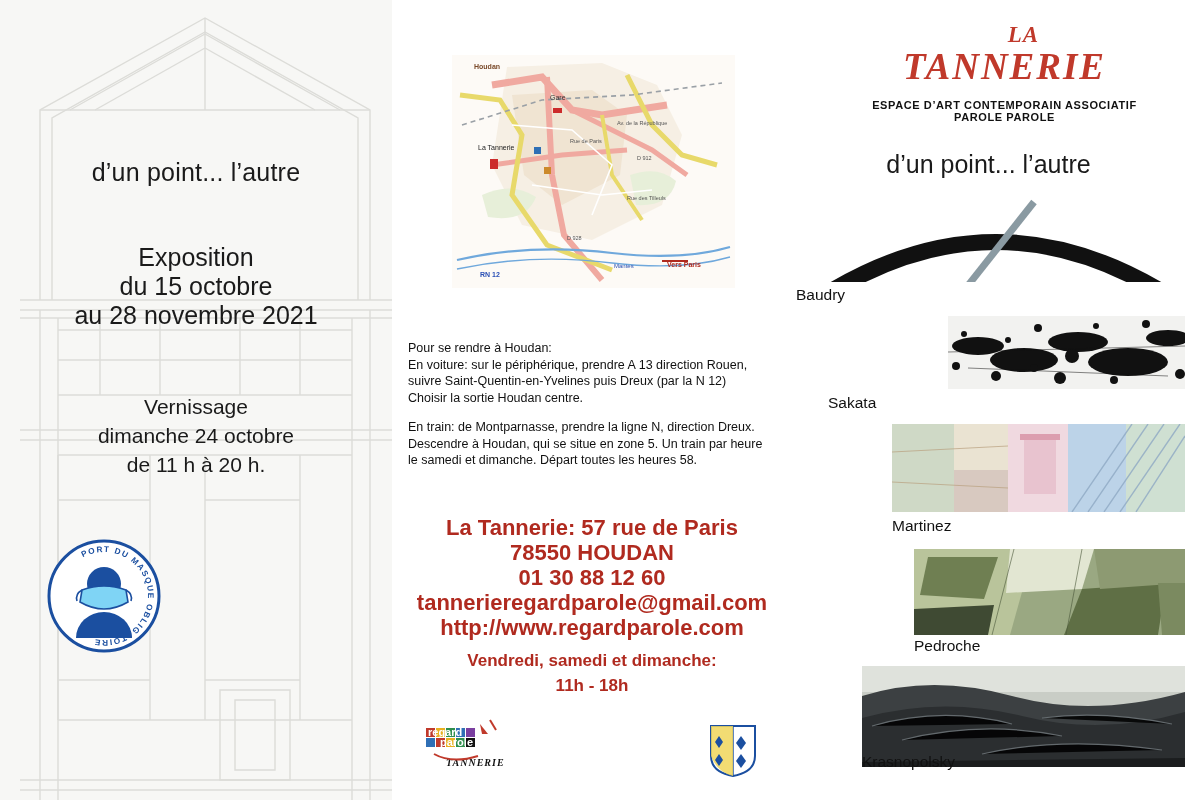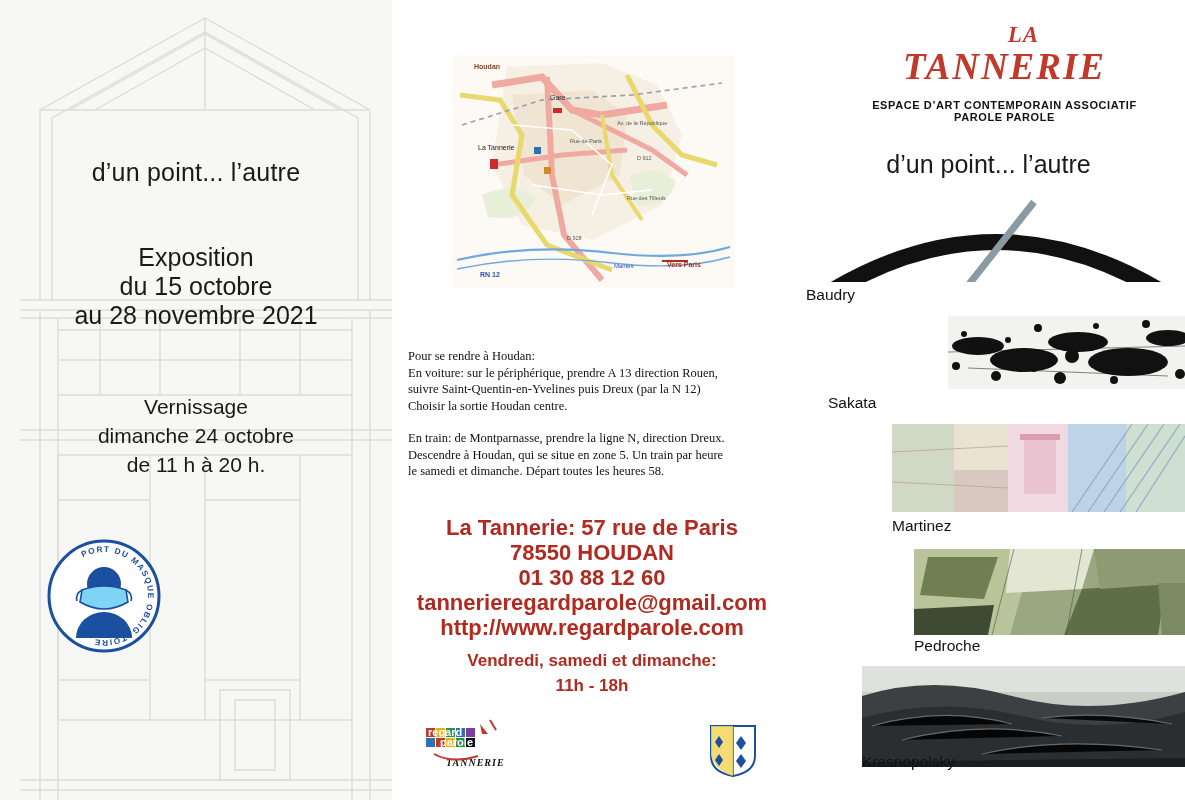--- a/index.html
+++ b/index.html
@@ -42,21 +42,21 @@
 
   .map-box {
     position:absolute; left:60px; top:55px; width:283px; height:233px;
     background:#fdfaf5; overflow:hidden;
   }
 
   .directions {
     position:absolute; left:16px; top:332px; width:370px;
     font-size:12.5px; line-height:16.5px; color:#111;
   }
-  .directions p { margin:16px 0 13px 0;font-family:Liberation Serif, serif; }
+  .directions p { margin:8px 0 13px 0; }
 
   .addr {
     position:absolute; left:0; top:515px; width:400px; text-align:center;
     color:#b02a1f; font-size:22px; line-height:25px; font-weight:bold;
   }
   .hours {
     position:absolute; left:0; top:648px; width:400px; text-align:center;
     color:#b02a1f; font-size:17px; line-height:25px; font-weight:bold;
   }
 
@@ -298,21 +298,21 @@
 
     <div class="art-item" style="left:14px; top:196px; width:379px; height:86px;">
       <div class="art-thumb">
         <svg viewBox="0 0 379 86" width="379" height="86">
           <rect width="379" height="86" fill="#ffffff"></rect>
           <path d="M18 90 Q190 -14 362 90 L332 92 Q190 16 48 92 Z" fill="#111111"></path>
           <path d="M228 6 L160 92" stroke="#8a9aa2" stroke-width="7"></path>
         </svg>
       </div>
     </div>
-    <div class="art-caption" style="left:14px; top:286px;">Baudry</div>
+    <div class="art-caption" style="left:4px; top:286px;">Baudry</div>
 
     <div class="art-item" style="left:36px; top:316px; width:357px; height:73px;">
       <div class="art-thumb">
         <svg viewBox="0 0 357 73" width="357" height="73">
           <rect width="357" height="73" fill="#f2f2f0"></rect>
           <rect x="0" y="0" width="120" height="73" fill="#ffffff"></rect>
           <g fill="#111111">
             <ellipse cx="150" cy="30" rx="26" ry="9"></ellipse>
             <ellipse cx="196" cy="44" rx="34" ry="12"></ellipse>
             <ellipse cx="250" cy="26" rx="30" ry="10"></ellipse>

